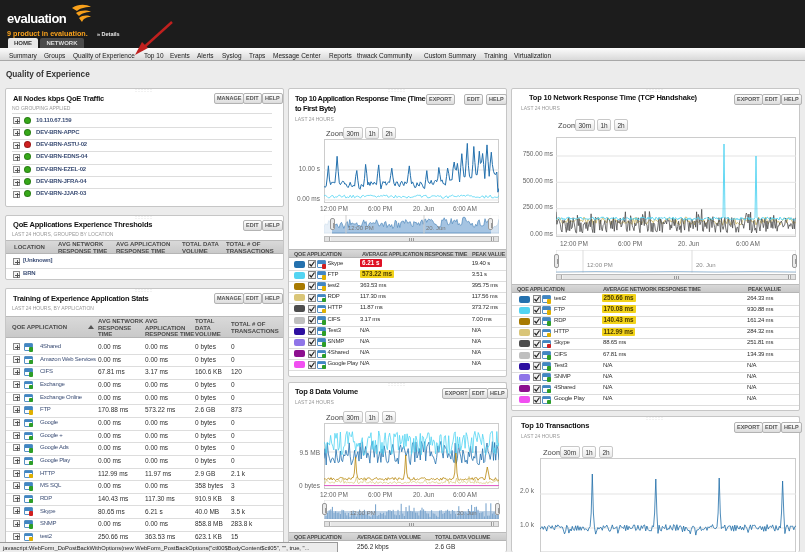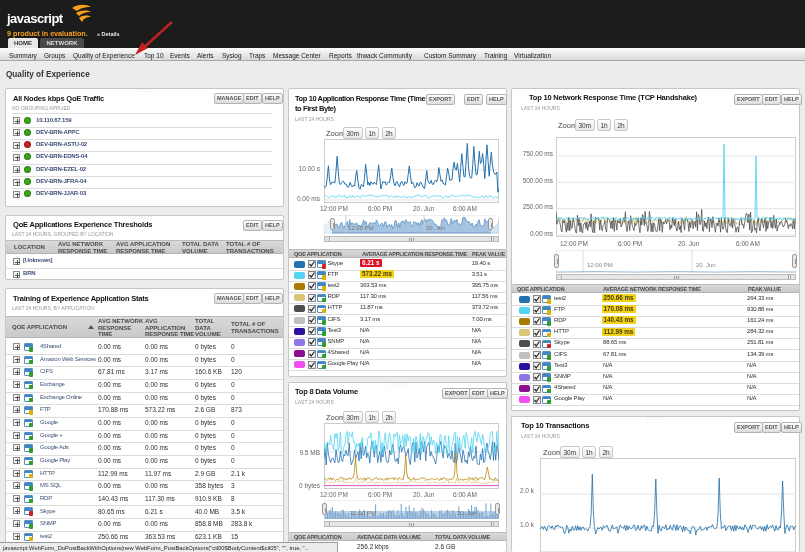--- a/index.html
+++ b/index.html
@@ -12,21 +12,21 @@
 .th2{position:absolute;font-size:5.5px;font-weight:bold;color:#4a4a4a;line-height:6px;letter-spacing:-0.2px;}
 .thbg{position:absolute;background:linear-gradient(#d9d9d9,#c9c9c9);border-top:1px solid #bbb;border-bottom:1px solid #b5b5b5;}
 .sep{position:absolute;height:1px;background:#ddd;}
 .nodename{position:absolute;font-size:6px;font-weight:bold;letter-spacing:-0.2px;color:#3d4f76;}
 .val{position:absolute;font-size:6.5px;color:#2e2e2e;}
 .xl{position:absolute;font-size:6.5px;color:#666;}
 .yl{position:absolute;font-size:6.5px;color:#666;text-align:right;width:34px;white-space:nowrap;}
 .badge{position:absolute;font-size:6.3px;font-weight:bold;padding:0px 2px 0.5px 2px;border-radius:1px;line-height:7.5px;}
 </style></head><body>
 <div style="position:absolute;left:0;top:0;width:805px;height:48px;background:#1c1c1c;"></div>
-<div style="position:absolute;left:7px;top:11px;font-size:13px;font-weight:bold;color:#fff;letter-spacing:-0.5px;">javascript</div>
+<div style="position:absolute;left:7px;top:11px;font-size:13px;font-weight:bold;color:#fff;letter-spacing:-0.5px;">evaluation</div>
 <svg style="position:absolute;left:70px;top:2px;" width="22" height="24" viewBox="0 0 22 24">
 <path d="M2 6 C8 2 16 2 21 5 C14 5 9 7 7 9 Z" fill="#f9a11b"></path>
 <path d="M6 11 C11 8 17 8 21 10 C15 10 11 12 9 14 Z" fill="#f9a11b"></path>
 <path d="M9 16 C13 13 18 13 21 15 C16 15 13 17 12 20 Z" fill="#f9a11b"></path>
 </svg>
 <div style="position:absolute;left:7px;top:29px;font-size:7.2px;font-weight:bold;color:#f9a11b;">9 product in evaluation.</div>
 <div style="position:absolute;left:97px;top:31px;font-size:5.5px;font-weight:bold;color:#e8e8e8;">» Details</div>
 <div style="position:absolute;left:8px;top:38px;width:30px;height:10px;background:#e8e8e8;border-radius:2px 2px 0 0;font-size:6px;font-weight:bold;color:#333;text-align:center;line-height:10px;">HOME</div>
 <div style="position:absolute;left:40px;top:38px;width:44px;height:10px;background:#4a4a4a;border-radius:2px 2px 0 0;font-size:6px;font-weight:bold;color:#ddd;text-align:center;line-height:10px;">NETWORK</div>
 <div style="position:absolute;left:0;top:48px;width:805px;height:13px;background:linear-gradient(#fcfcfc,#d9d9d9);border-bottom:1px solid #a8a8a8;"></div>

